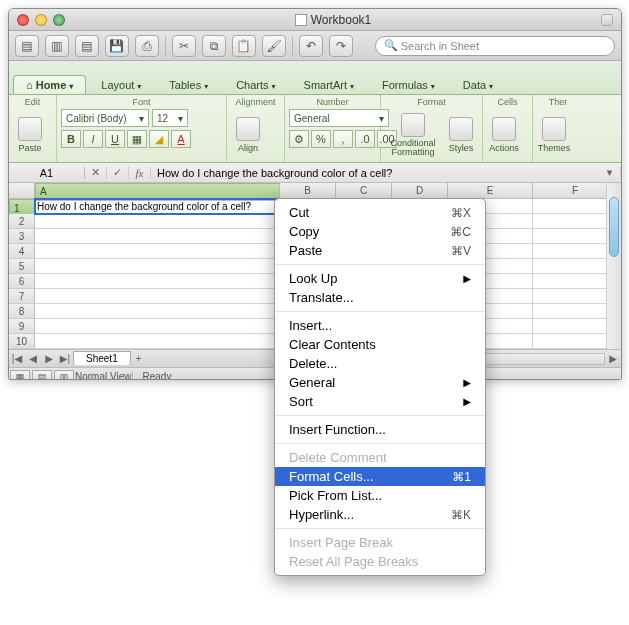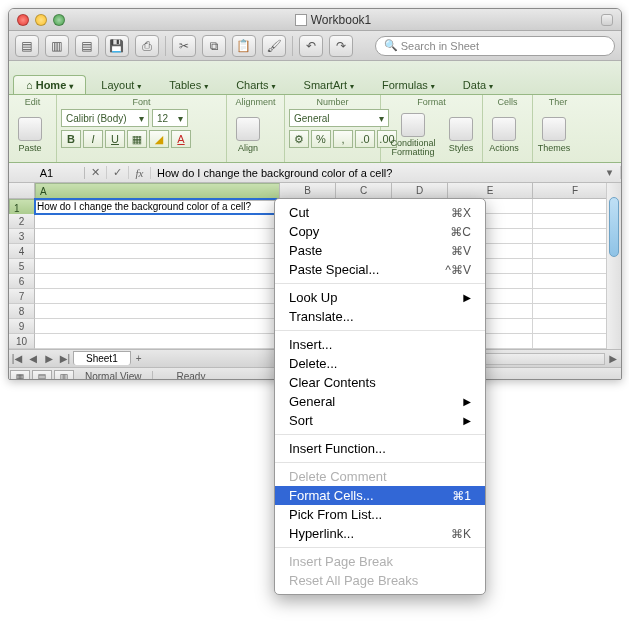--- a/index.html
+++ b/index.html
@@ -326,59 +326,55 @@
     <div style="flex:1"></div>
     <div class="stb">◀</div>
     <div style="width:120px;height:12px;background:linear-gradient(#eee,#ddd);border:1px solid #bbb;"></div>
     <div class="stb">▶</div>
   </div>
 
   <div class="status">
     <div class="vb">▦</div>
     <div class="vb">▤</div>
     <div class="vb">▥</div>
-    <div style="padding:0 10px;border-right:1px solid #bbb">Normal View</div>
-    <div style="padding:0 24px">Ready</div>
+    <div style="padding:0 0;border-right:1px solid #bbb">Normal View</div>
+    <div style="padding:0 10px">Ready</div>
   </div>
 </div>
 
 <div class="ctxmenu" id="ctxmenu">
     <div class="mi">
       <span>Cut</span>
       <span class="sc">⌘X</span>
     </div>
     <div class="mi">
       <span>Copy</span>
       <span class="sc">⌘C</span>
     </div>
     <div class="mi">
       <span>Paste</span>
       <span class="sc">⌘V</span>
     </div>
-    <div class="mi">
-      <span>Paste Special...</span>
-      <span class="sc">^⌘V</span>
-    </div>
     <div class="msep"></div>
     <div class="mi">
       <span>Look Up</span>
       <span class="arr">▶</span>
     </div>
     <div class="mi">
       <span>Translate...</span>
     </div>
     <div class="msep"></div>
     <div class="mi">
       <span>Insert...</span>
     </div>
     <div class="mi">
+      <span>Clear Contents</span>
+    </div>
+    <div class="mi">
       <span>Delete...</span>
-    </div>
-    <div class="mi">
-      <span>Clear Contents</span>
     </div>
     <div class="mi">
       <span>General</span>
       <span class="arr">▶</span>
     </div>
     <div class="mi">
       <span>Sort</span>
       <span class="arr">▶</span>
     </div>
     <div class="msep"></div>

